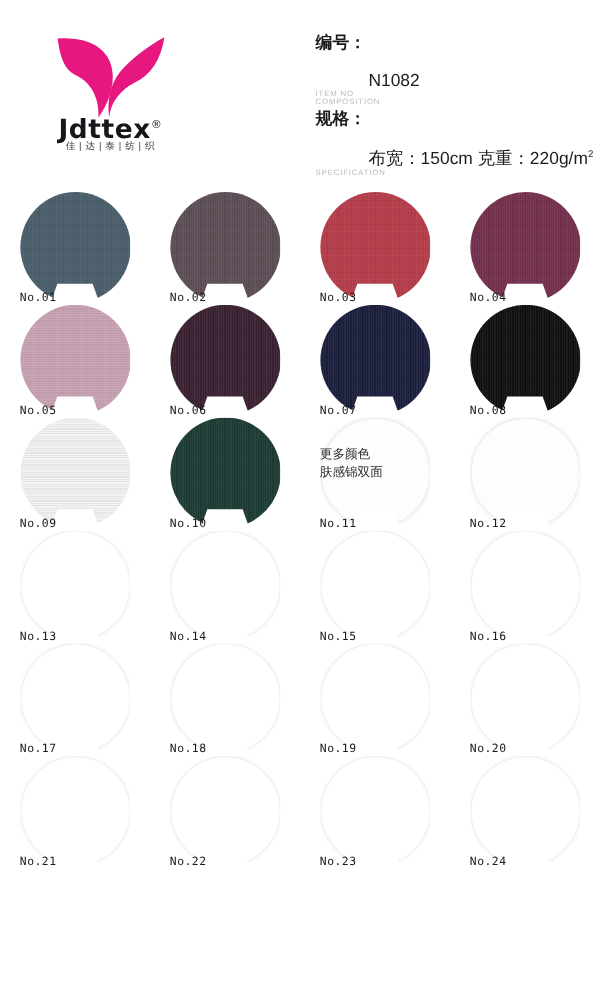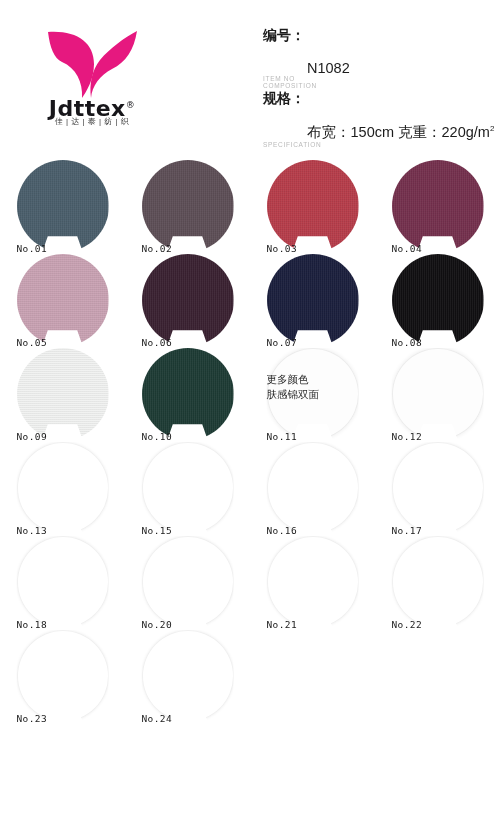--- a/index.html
+++ b/index.html
@@ -244,20 +244,26 @@
       </div>
       <div class="cell">
         <div class="swatch-wrap">
           <div class="swatch empty"></div>
           <div class="label">No.13</div>
         </div>
       </div>
       <div class="cell">
         <div class="swatch-wrap">
           <div class="swatch empty"></div>
+          <div class="label">No.14</div>
+        </div>
+      </div>
+      <div class="cell">
+        <div class="swatch-wrap">
+          <div class="swatch empty"></div>
           <div class="label">No.15</div>
         </div>
       </div>
       <div class="cell">
         <div class="swatch-wrap">
           <div class="swatch empty"></div>
           <div class="label">No.16</div>
         </div>
       </div>
       <div class="cell">
@@ -268,20 +274,26 @@
       </div>
       <div class="cell">
         <div class="swatch-wrap">
           <div class="swatch empty"></div>
           <div class="label">No.18</div>
         </div>
       </div>
       <div class="cell">
         <div class="swatch-wrap">
           <div class="swatch empty"></div>
+          <div class="label">No.19</div>
+        </div>
+      </div>
+      <div class="cell">
+        <div class="swatch-wrap">
+          <div class="swatch empty"></div>
           <div class="label">No.20</div>
         </div>
       </div>
       <div class="cell">
         <div class="swatch-wrap">
           <div class="swatch empty"></div>
           <div class="label">No.21</div>
         </div>
       </div>
       <div class="cell">

